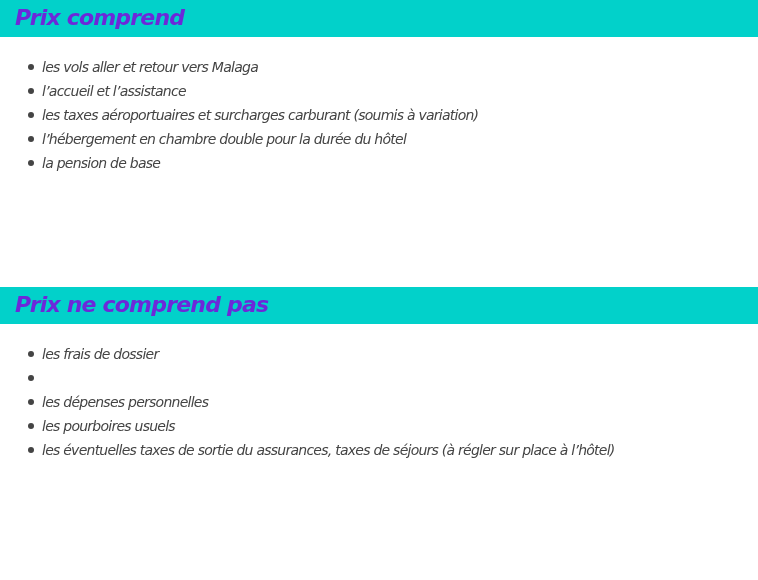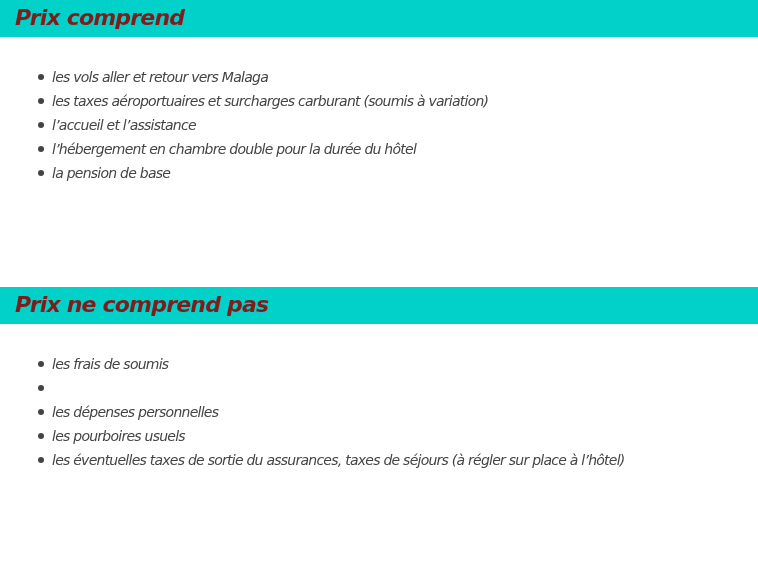--- a/index.html
+++ b/index.html
@@ -27,26 +27,26 @@
     .section-title {
       position: absolute;
       left: 15px;
       top: 3px;
       margin: 0;
       font-family: "DejaVu Sans", sans-serif;
       font-style: italic;
       font-weight: bold;
       font-size: 22px;
       letter-spacing: -0.8px;
-      color: #7f1d1d;
+      color: #6d28d9;
       line-height: 30px;
     }
     .items {
       list-style: none;
-      margin: 12px;
+      margin: 2px;
       padding: 0;
       position: absolute;
       left: 0;
       top: 53px;
     }
     .item {
       position: relative;
       height: 24px;
       line-height: 24px;
       padding-left: 40px;
@@ -76,45 +76,45 @@
   <div class="section-header">
     <h2 class="section-title">Prix comprend</h2>
   </div>
   <ul class="items">
     <li class="item">
       <span class="bullet"></span>
       <span class="item-text">les vols aller et retour vers Malaga</span>
     </li>
     <li class="item">
       <span class="bullet"></span>
-      <span class="item-text">les taxes aéroportuaires et surcharges carburant (soumis à variation)</span>
+      <span class="item-text">l’accueil et l’assistance</span>
     </li>
     <li class="item">
       <span class="bullet"></span>
-      <span class="item-text">l’accueil et l’assistance</span>
+      <span class="item-text">les taxes aéroportuaires et surcharges carburant (soumis à variation)</span>
     </li>
     <li class="item">
       <span class="bullet"></span>
       <span class="item-text">l’hébergement en chambre double pour la durée du hôtel</span>
     </li>
     <li class="item">
       <span class="bullet"></span>
       <span class="item-text">la pension de base</span>
     </li>
   </ul>
 </div>
 
 <div class="section" style="top:287px;border-radius:7px;">
   <div class="section-header">
     <h2 class="section-title">Prix ne comprend pas</h2>
   </div>
   <ul class="items">
     <li class="item">
       <span class="bullet"></span>
-      <span class="item-text">les frais de soumis</span>
+      <span class="item-text">les frais de dossier</span>
     </li>
     <li class="item">
       <span class="bullet"></span>
     </li>
     <li class="item">
       <span class="bullet"></span>
       <span class="item-text">les dépenses personnelles</span>
     </li>
     <li class="item">
       <span class="bullet"></span>

